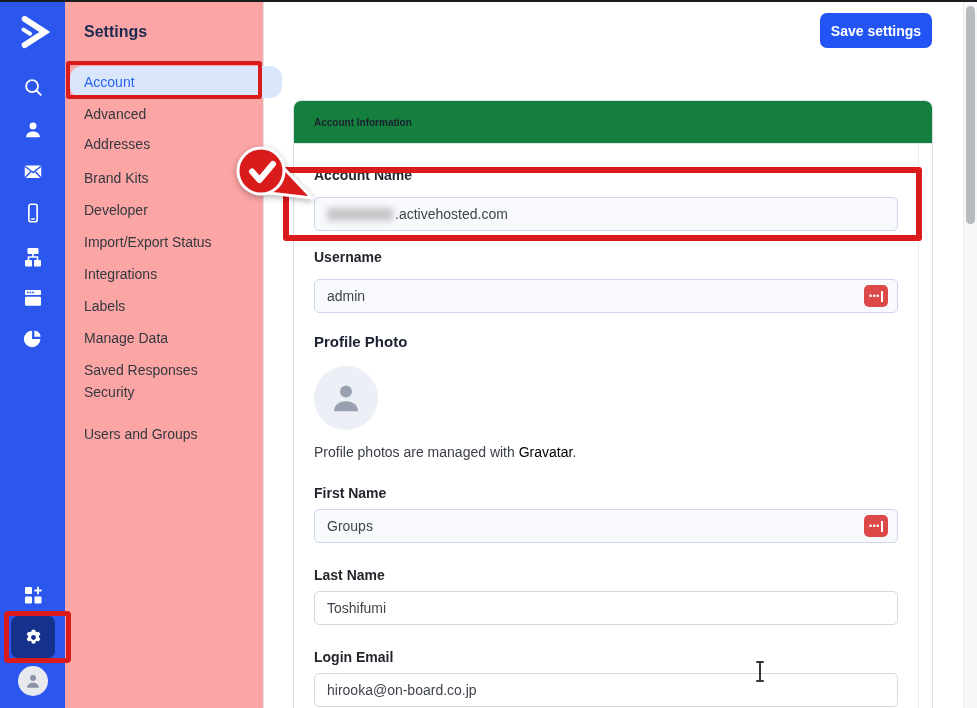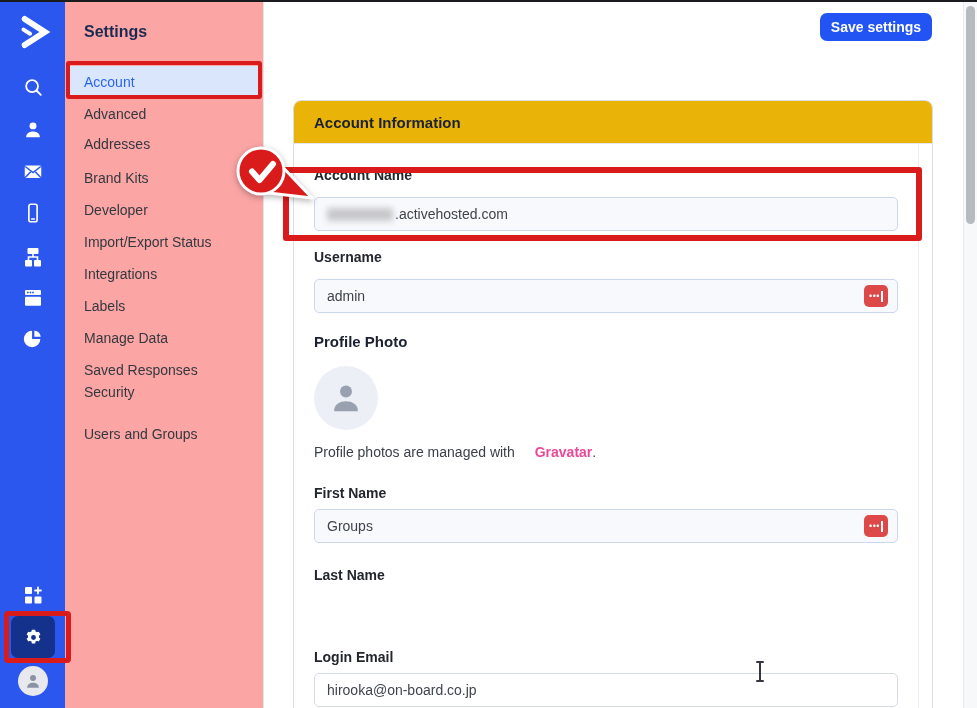--- a/index.html
+++ b/index.html
@@ -10,38 +10,38 @@
 
   
   .rail { position:absolute; left:0; top:0; width:65px; height:708px; background:#2b57ef; z-index:5; }
   .rail-ic { position:absolute; left:0; width:65px; display:flex; justify-content:center; cursor:pointer; }
   .gear-bg { position:absolute; left:11px; top:616px; width:44px; height:42px; background:#14328c; border-radius:7px; display:flex; align-items:center; justify-content:center; cursor:pointer; }
   .rail-avatar { position:absolute; left:18px; top:666px; width:30px; height:30px; border-radius:50%; background:#e7e9ef; display:flex; align-items:center; justify-content:center; overflow:hidden; cursor:pointer; }
 
   
   .sidebar { position:absolute; left:65px; top:0; width:199px; height:708px; background:#fca5a5; border-right:1px solid #e3e5ea; z-index:4; }
   .sidebar-title { position:absolute; left:19px; top:23px; font-size:16px; font-weight:700; color:#1b2a50; }
-  .side-item { position:absolute; left:5px; width:188px; height:32px; line-height:32px; padding-left:14px; font-size:14px; color:#34383f; cursor:pointer; white-space:nowrap; }
+  .side-item { position:absolute; left:5px; width:212px; height:32px; line-height:32px; padding-left:14px; font-size:14px; color:#34383f; cursor:pointer; white-space:nowrap;border-radius:12px; }
   .side-item.sel { background:#d9e6fc; color:#2b64ee; font-weight:400; }
 
   
   .main-header { position:absolute; left:264px; top:0; width:699px; height:63px; background:#fff; border-bottom:1px solid #e5e7ea; z-index:3; }
   .page-title { position:absolute; left:33px; top:23px; font-size:17px; font-weight:700; color:#1b1f27; }
-  .save-btn { position:absolute; left:820px; top:13px; width:112px; height:28px; background:#2254f3; color:#fff; border:none; border-radius:7px; font-family:"Liberation Sans",sans-serif; font-size:14px; font-weight:700; cursor:pointer; z-index:6; }
+  .save-btn { position:absolute; left:820px; top:13px; width:112px; height:35px; background:#2254f3; color:#fff; border:none; border-radius:7px; font-family:"Liberation Sans",sans-serif; font-size:14px; font-weight:700; cursor:pointer; z-index:6; }
 
   
   .card { position:absolute; left:293px; top:100px; width:640px; height:640px; background:#fff; border:1px solid #d9dde6; border-radius:8px; z-index:2; }
-  .card-header { height:43px; background:#eab308; border-bottom:1px solid #e3e6ed; border-radius:7px 7px 0 0; line-height:43px; padding-left:20px; font-size:15px; font-weight:700; color:#1b2130; }
+  .card-header { height:43px; background:#15803d; border-bottom:1px solid #e3e6ed; border-radius:7px 7px 0 0; line-height:43px; padding-left:20px; font-size:10px; font-weight:700; color:#1b2130; }
   .card-track { position:absolute; left:624px; top:43px; bottom:0; width:10px; border-left:1px solid #edeef2; }
   .f-label { position:absolute; left:20px; font-size:14px; font-weight:700; color:#23262d; }
   .f-input { position:absolute; left:20px; width:584px; height:34px; border-radius:5px; font-size:14px; color:#3f444c; display:flex; align-items:center; padding:0 12px; background:#fff; border:1px solid #d6dae3; cursor:text; }
   .f-input.tint { background:#f7f9fd; border:1px solid #ccd7ee; }
   .sec-head { position:absolute; left:20px; font-size:15px; font-weight:700; color:#1b2130; }
   .note { position:absolute; left:20px; font-size:14px; color:#3b4048; }
-  .note a { color:#ec4899; font-weight:700; text-decoration:none; cursor:pointer;margin-left:16px; }
+  .note a { color:#000000; font-weight:400; text-decoration:none; cursor:pointer; }
   .avatar-big { position:absolute; left:20px; top:265px; width:64px; height:64px; border-radius:50%; background:#edeff7; display:flex; align-items:center; justify-content:center; overflow:hidden; }
   .blur-chip { display:inline-block; width:66px; height:13px; background:#c7c7c9; border-radius:2px; filter:blur(3px); margin-right:2px; }
   .pw-icon { position:absolute; right:9px; top:5px; width:24px; height:22px; background:#dd4848; border-radius:5px; display:flex; align-items:center; justify-content:center; cursor:pointer; }
   .pw-icon::before { content:"•••"; color:#fff; font-size:9px; letter-spacing:0.5px; }
   .pw-icon::after { content:""; display:block; width:1.5px; height:11px; background:#fff; margin-left:1.5px; }
 
   
   .anno { position:absolute; border:5px solid #da1b1b; border-radius:3px; z-index:20; pointer-events:none; }
   .anno-account { left:66px; top:61px; width:196px; height:38px; border-width:4px; }
   .anno-field { left:283px; top:167px; width:639px; height:74px; border-width:6px; }
@@ -185,20 +185,23 @@
       <span>Profile photos are managed with </span><a>Gravatar</a><span>.</span>
     </div>
 
     <label class="f-label" style="top:384px">First Name</label>
     <div class="f-input tint" style="top:408px">
       <span>Groups</span>
       <span class="pw-icon"></span>
     </div>
 
     <label class="f-label" style="top:466px">Last Name</label>
+    <div class="f-input" style="top:490px">
+      <span>Toshifumi</span>
+    </div>
 
     <label class="f-label" style="top:548px">Login Email</label>
     <div class="f-input" style="top:572px">
       <span>hirooka@on-board.co.jp</span>
     </div>
   </section>
 
   <div class="anno anno-account"></div>
   <div class="anno anno-field"></div>
   <div class="anno anno-gear"></div>

